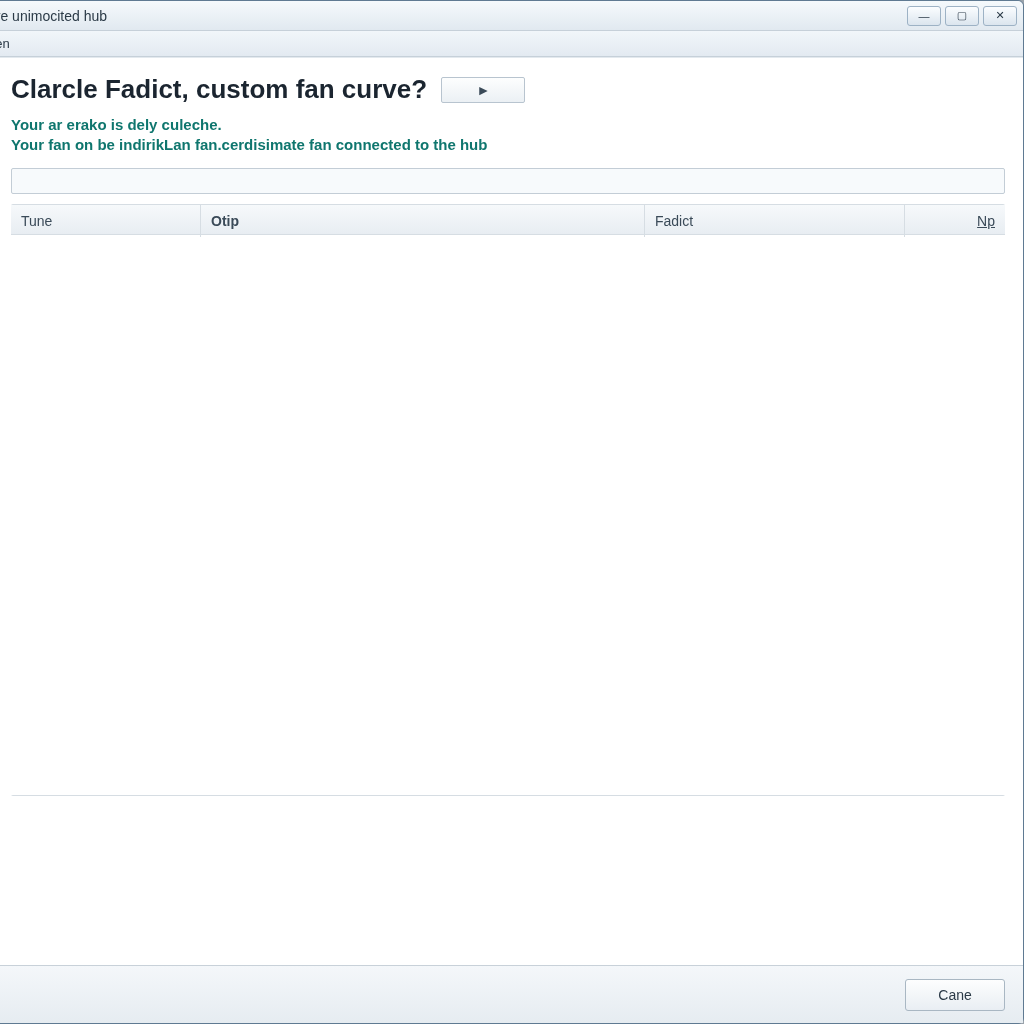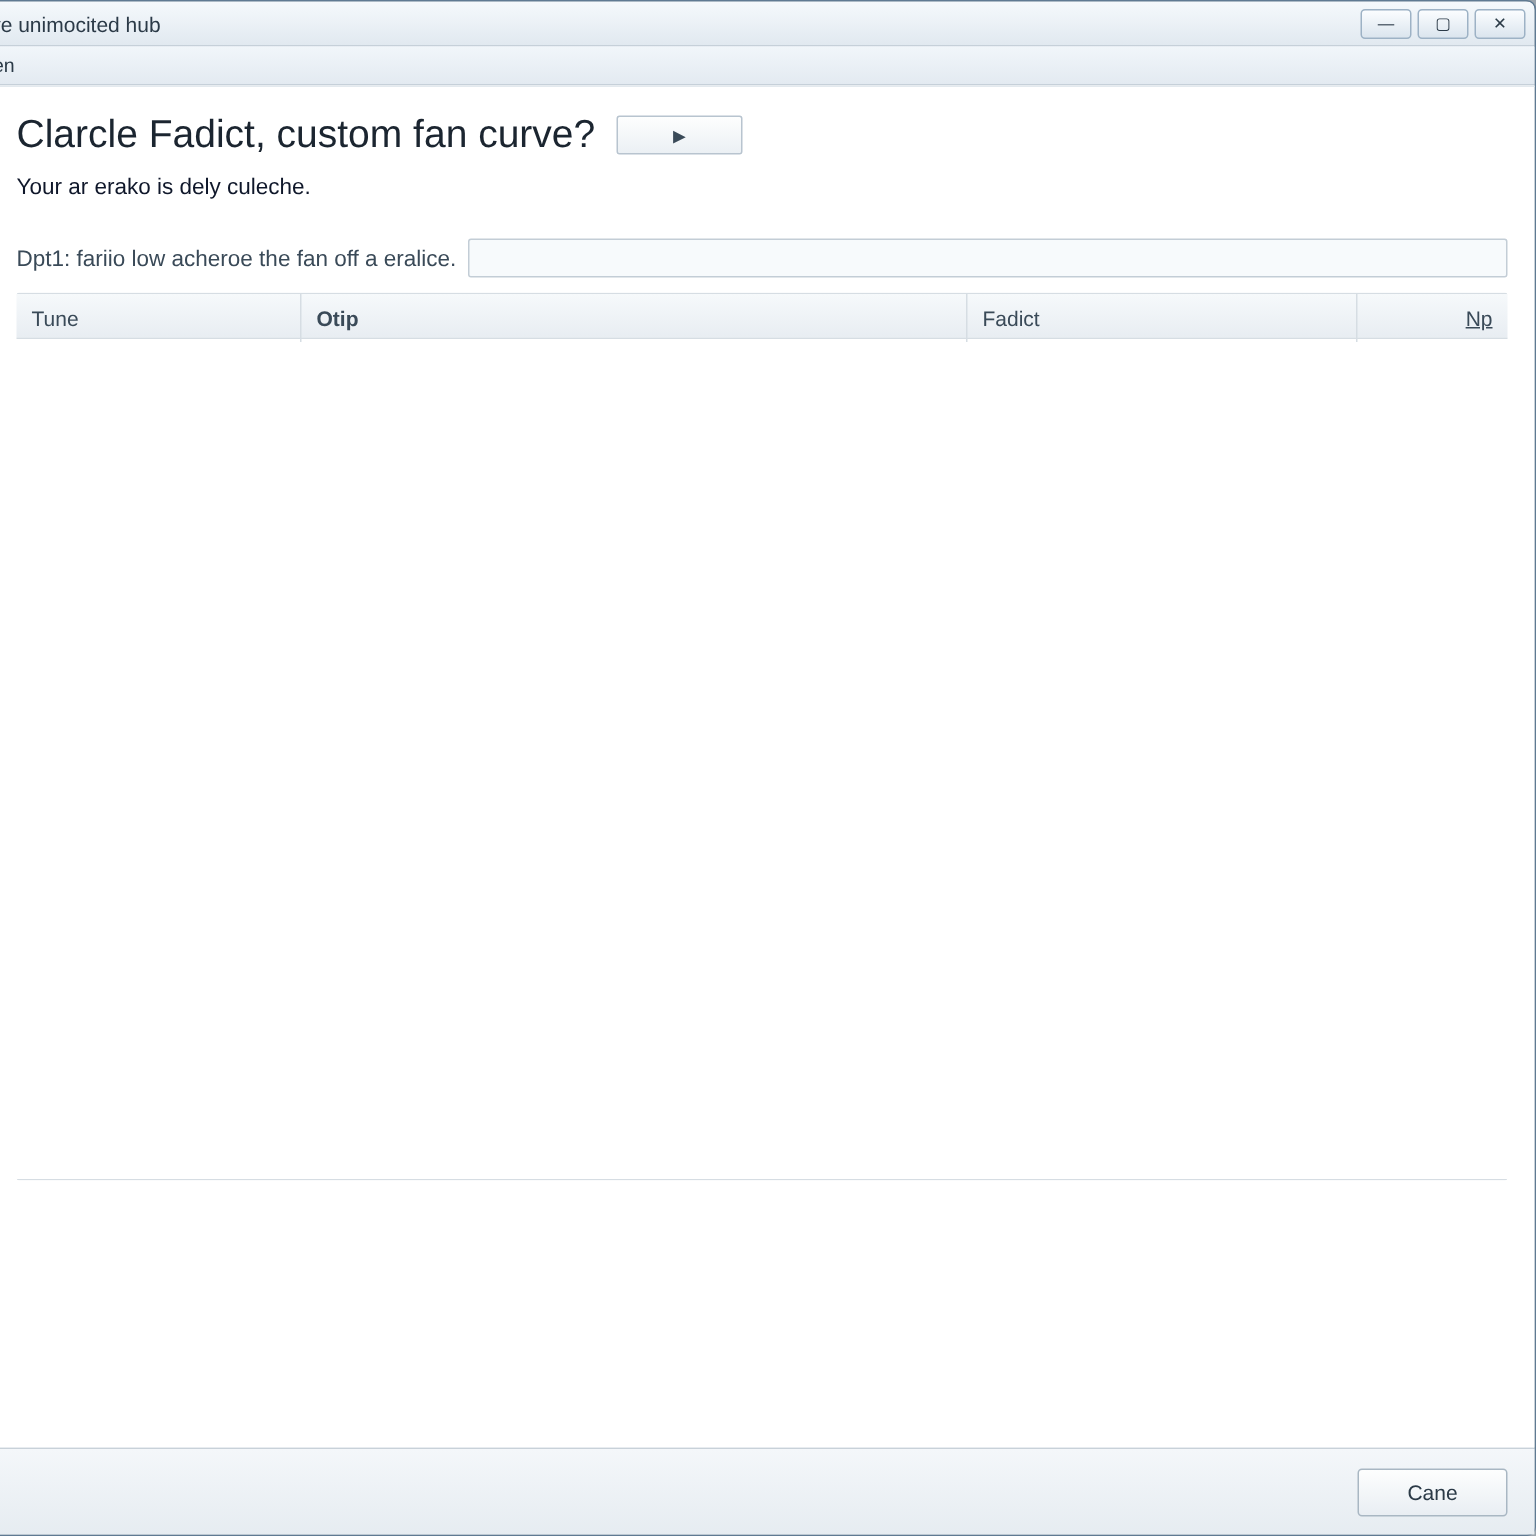--- a/index.html
+++ b/index.html
@@ -50,31 +50,31 @@
   
   .content {
     flex:1; background:#ffffff; margin:0;
     border-top:1px solid #e3e9ee;
     display:flex; flex-direction:column;
     padding: 16px 18px 0 40px;
     position:relative;
   }
   .heading-row { display:flex; align-items:center; gap:14px; margin-bottom:10px;}
   .heading {
-    font-size:26px; font-weight:normal; color:#1b2530;
+    font-size:26px; font-weight:bold; color:#1b2530;
   }
   .heading-btn {
     width:84px; height:26px;
     border:1px solid #b8c4cf;
     background:linear-gradient(#fdfefe,#ebf0f4);
     border-radius:2px;
     display:flex; align-items:center; justify-content:center;
     font-size:15px; color:#3a4a58; font-weight:bold;
   }
-  .desc { color:#0f172a; font-size:15px; line-height:1.35; margin-bottom:24px; }
+  .desc { color:#0f766e; font-size:15px; line-height:1.35; margin-bottom:12px;font-weight:bold; }
   .opt-row { display:flex; align-items:center; gap:8px; margin-bottom:10px;}
   .opt-label { color:#3a4a58; font-size:15px; }
   .opt-input {
     flex:1; height:26px;
     border:1px solid #c3cdd6;
     background:#f7fafc;
     border-radius:2px;
   }
   
   .table {
@@ -136,24 +136,24 @@
 
     <div class="heading-row">
       <div class="heading">Clarcle Fadict, custom fan curve?</div>
       <div class="heading-btn">
         <span>▸</span>
       </div>
     </div>
 
     <div class="desc">
       <div>Your ar erako is dely culeche.</div>
+      <div>Your fan on be indirikLan fan.cerdisimate fan connected to the hub</div>
     </div>
 
     <div class="opt-row">
-      <div class="opt-label">Dpt1: fariio low acheroe the fan off a eralice.</div>
       <input class="opt-input" type="text" value="" style="">
     </div>
 
     <div class="table">
       <div class="thead">
         <div class="th c1">Tune</div>
         <div class="th c2">Otip</div>
         <div class="th c3">Fadict</div>
         <div class="th c4">Np</div>
       </div>

